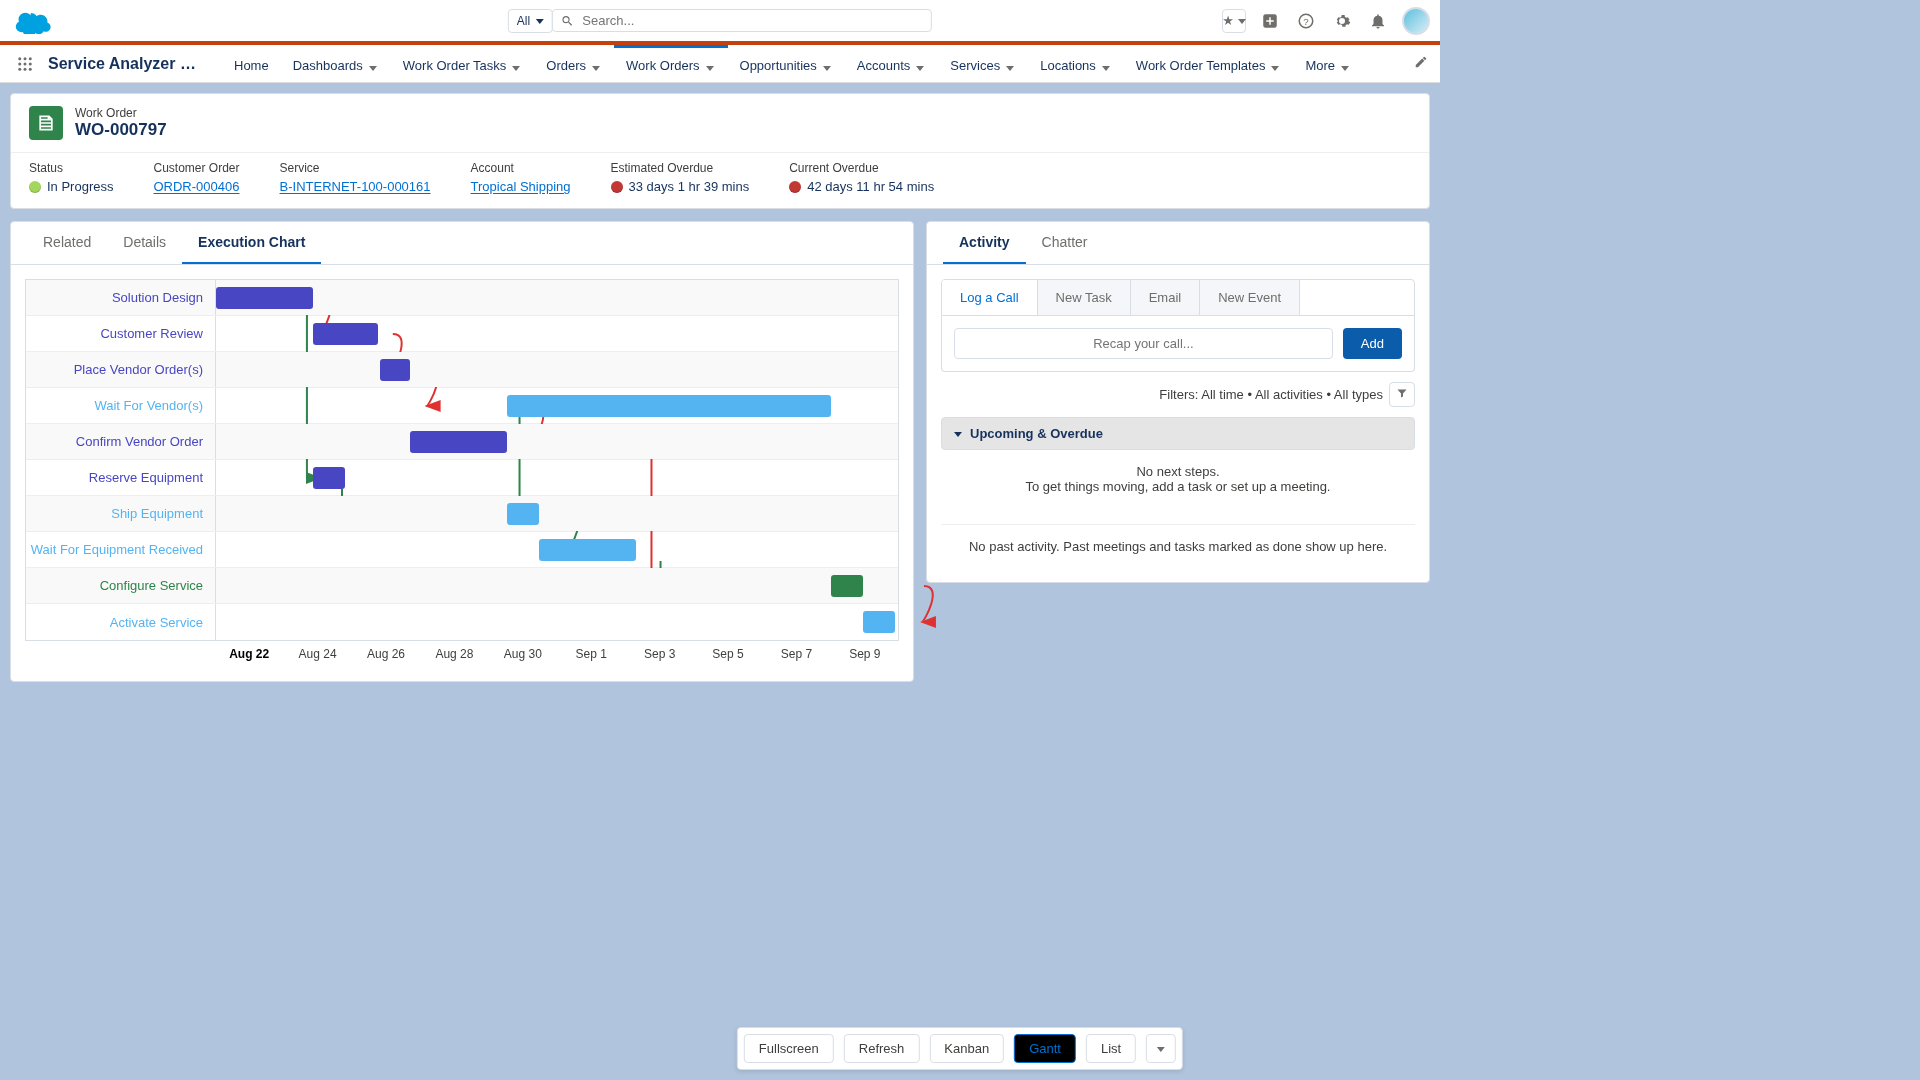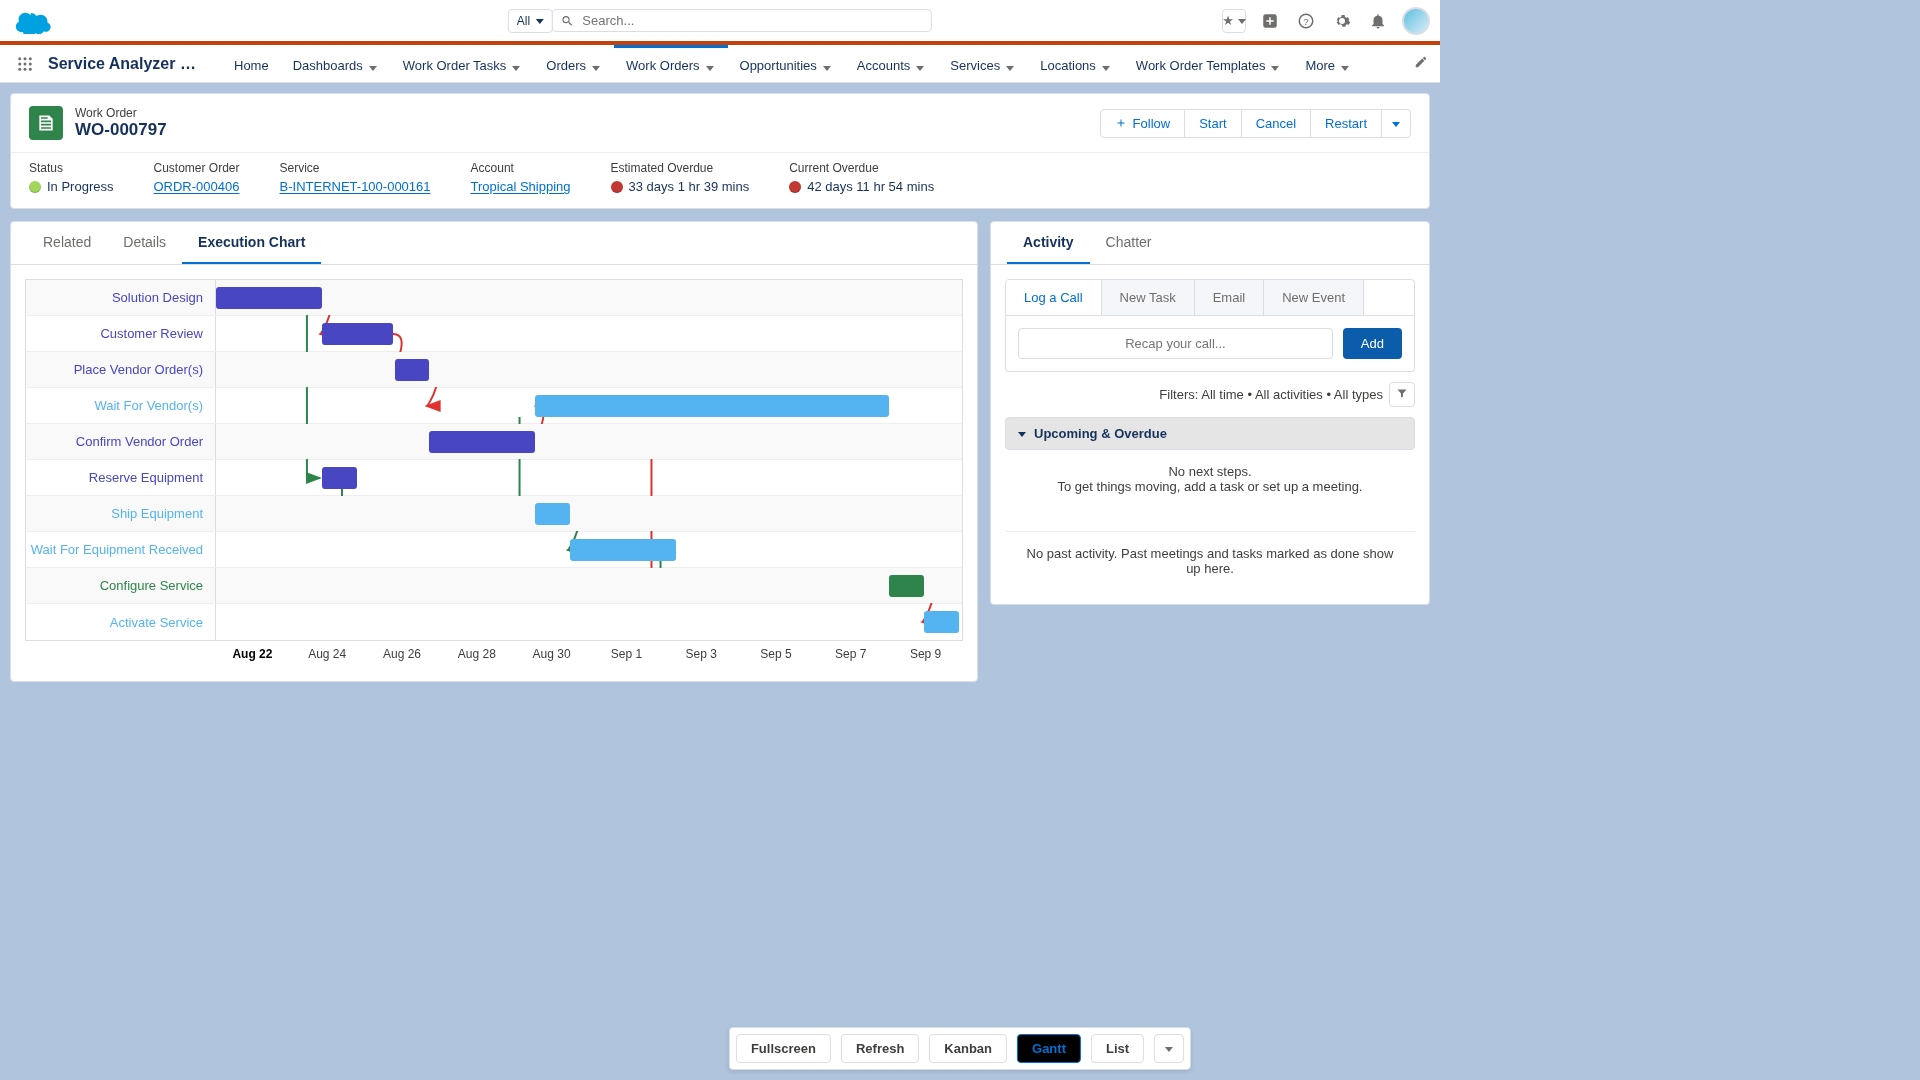--- a/index.html
+++ b/index.html
@@ -52,21 +52,21 @@
 .hl-label { font-size: 12px; color: #3e3e3c; }
 .hl-value { font-size: 13px; color: #16325c; display: flex; align-items: center; gap: 6px; }
 .hl-value.link { color: #0070d2; text-decoration: underline; text-underline-offset: 2px; cursor: pointer; }
 .status-dot { width: 12px; height: 12px; border-radius: 50%; display: inline-block; }
 .dot-green { background: #a4d65e; box-shadow: inset 0 -1px 1px rgba(0,0,0,.2); }
 .dot-red { background: #c23934; box-shadow: inset 0 -1px 1px rgba(0,0,0,.2); }
 
 
 .main-cols { display: flex; gap: 12px; margin-top: 12px; align-items: flex-start; }
 .col-left { flex: 1; }
-.col-right { width: 440px; }
+.col-right { width: 504px; }
 
 
 .tabset { display: flex; border-bottom: 1px solid #d8dde6; padding: 0 16px; }
 .tab { padding: 12px 16px; font-size: 14px; color: #706e6b; cursor: pointer; border-bottom: 2px solid transparent; }
 .tab.active { color: #16325c; font-weight: 700; border-bottom-color: #0070d2; }
 
 
 .gantt-wrap { padding: 14px; }
 .gantt { border: 1px solid #d8dde6; position: relative; background: #fff; }
 .gantt-row { display: flex; height: 36px; border-bottom: 1px solid #eee; }
@@ -94,25 +94,25 @@
 .composer { border: 1px solid #d8dde6; border-top: none; border-radius: 0 0 4px 4px; padding: 12px; margin: 0 14px; display: flex; gap: 10px; }
 .composer input { flex: 1; border: 1px solid #d8dde6; border-radius: 4px; padding: 7px; text-align: center; color: #706e6b; font-size: 13px; }
 .composer .add-btn { background: #0b5cab; color: #fff; border: none; border-radius: 4px; padding: 7px 18px; font-size: 13px; cursor: pointer; }
 .filters-row { padding: 10px 14px; text-align: right; font-size: 13px; color: #3e3e3c; display: flex; justify-content: flex-end; align-items: center; gap: 6px; }
 .filter-icon { border: 1px solid #d8dde6; border-radius: 4px; padding: 4px 6px; cursor: pointer; color: #706e6b; }
 .actions-row { padding: 0 14px 8px; text-align: right; font-size: 13px; }
 .actions-row span { color: #0070d2; cursor: pointer; }
 .actions-row .sep { color: #706e6b; margin: 0 4px; }
 .section-head { background: #e5e5e5; border: 1px solid #d8dde6; border-radius: 4px; padding: 8px 12px; margin: 0 14px; font-size: 13px; font-weight: 700; display: flex; align-items: center; gap: 8px; cursor: pointer; }
 .empty-msg { text-align: center; padding: 14px; font-size: 13px; color: #3e3e3c; }
-.past-msg { text-align: center; padding: 14px; font-size: 13px; color: #3e3e3c; border-top: 1px solid #eee; margin: 23px 14px 14px; }
+.past-msg { text-align: center; padding: 14px; font-size: 13px; color: #3e3e3c; border-top: 1px solid #eee; margin: 16px 14px 14px; }
 
 
 .bottom-bar { position: fixed; left: 50%; transform: translateX(-50%); bottom: 10px; background: #fff; border: 1px solid #d8dde6; border-radius: 4px; padding: 6px; display: flex; gap: 10px; box-shadow: 0 2px 4px rgba(0,0,0,.1); }
-.bottom-bar button { border: 1px solid #d8dde6; background: #fff; padding: 6px 14px; border-radius: 4px; font-size: 13px; cursor: pointer; color: #3e3e3c; font-weight: bold; }
+.bottom-bar button { border: 1px solid #d8dde6; background: #fff; padding: 6px 14px; border-radius: 4px; font-size: 13px; cursor: pointer; color: #3e3e3c; }
 .bottom-bar button.active { border-color: #0070d2; color: #0070d2; background: #000000; }
 .bottom-bar .more { padding: 6px 10px; color: #706e6b; }
 
 .chev-down::before { content: ''; display: inline-block; width: 0; height: 0; border-left: 4px solid transparent; border-right: 4px solid transparent; border-top: 5px solid currentColor; vertical-align: middle; }
 </style>
 </head>
 <body>
 
 <div class="topbar">
   <div class="sf-logo">
@@ -234,34 +234,20 @@
   <div class="panel">
     <div class="record-header">
       <div class="record-icon">
         <svg width="20" height="20" viewBox="0 0 24 24">
             <path fill="#fff" d="M4 3h12l4 4v14H4V3zm2 4h8V5H6v2zm0 4h12V9H6v2zm0 4h12v-2H6v2zm0 4h12v-2H6v2z"></path>
           </svg>
       </div>
       <div class="record-title-wrap">
         <div class="record-type">Work Order</div>
         <div class="record-title">WO-000797</div>
-      </div>
-      <div class="record-actions">
-        <button>
-            <span class="follow-btn-inner">
-              <svg width="12" height="12" viewBox="0 0 24 24">
-                <path fill="#0070d2" d="M12 5v14M5 12h14" stroke="#0070d2" stroke-width="2"></path>
-              </svg>
-              <span>Follow</span>
-            </span>
-          </button>
-        <button>Start</button>
-        <button>Cancel</button>
-        <button>Restart</button>
-        <button class="more-btn"><span class="chev-down"></span></button>
       </div>
     </div>
     <div class="highlights">
       <div class="hl-item">
         <div class="hl-label">Status</div>
         <div class="hl-value">
             <span class="status-dot dot-green"></span>
             <span>In Progress</span>
           </div>
       </div>

